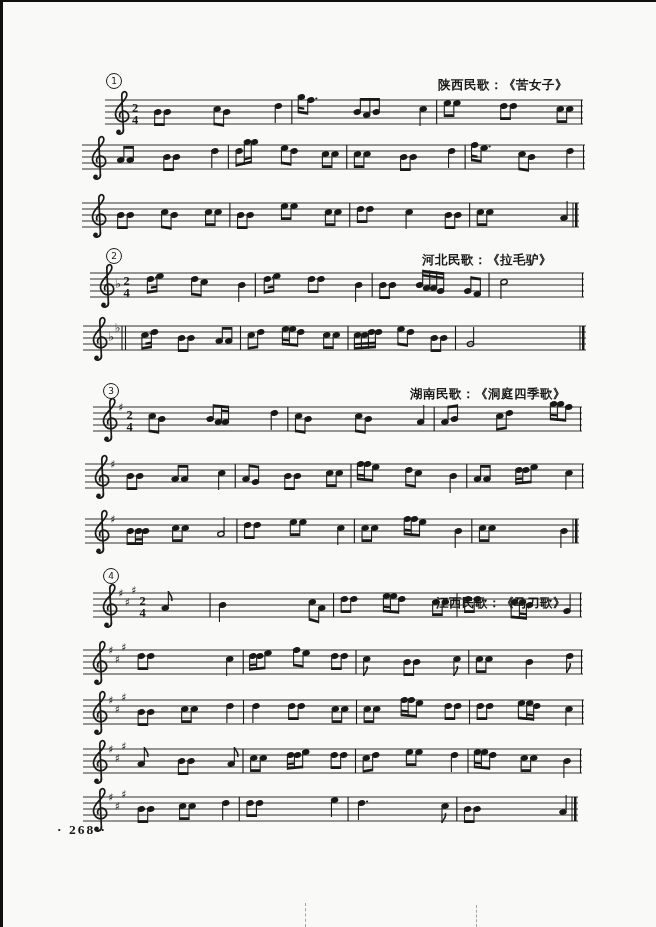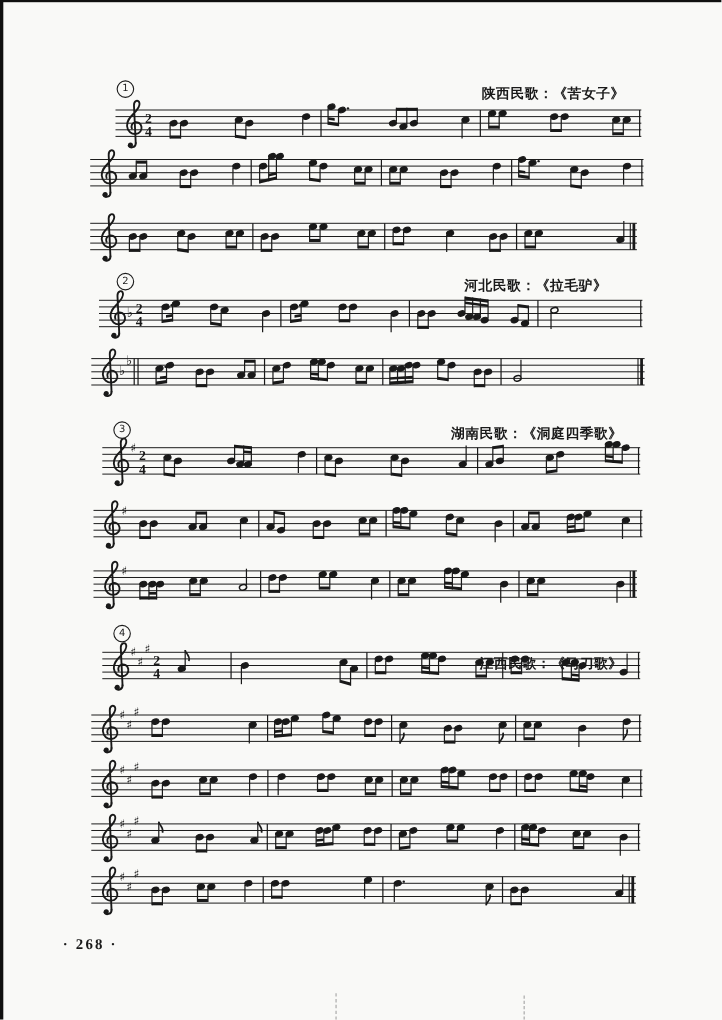--- a/index.html
+++ b/index.html
@@ -5,21 +5,21 @@
   html,body{margin:0;padding:0;}
   body{width:656px;height:927px;overflow:hidden;background:#f9f9f7;}
   .page{position:relative;width:656px;height:927px;background:#f9f9f7;
         font-family:"Liberation Serif","DejaVu Serif",serif;color:#191919;overflow:hidden;}
   .edge-top{position:absolute;left:0;top:0;width:100%;height:2px;background:#101010;}
   .edge-left{position:absolute;left:0;top:0;width:3px;height:100%;background:#101010;}
   .song-circle{position:absolute;width:14px;height:14px;border:1.3px solid #1c1c1c;border-radius:50%;
         display:flex;align-items:center;justify-content:center;
         font-family:"DejaVu Sans",sans-serif;font-size:9px;line-height:1;background:#f9f9f7;z-index:3;}
   .song-title{position:absolute;font-size:12.5px;font-weight:600;letter-spacing:.5px;white-space:nowrap;z-index:3;}
-  .pageno{position:absolute;left:57px;top:851px;font-size:13.5px;font-weight:600;letter-spacing:2px;}
+  .pageno{position:absolute;left:57px;top:822px;font-size:13.5px;font-weight:600;letter-spacing:2px;}
   svg.system{position:absolute;overflow:visible;}
   .dash-mark{position:absolute;width:0;border-left:1.5px dashed #8e8e8e;opacity:.8;}
 </style>
 </head>
 <body>
 
 <div class="page">
   <div class="edge-top"></div>
   <div class="edge-left"></div>
 

